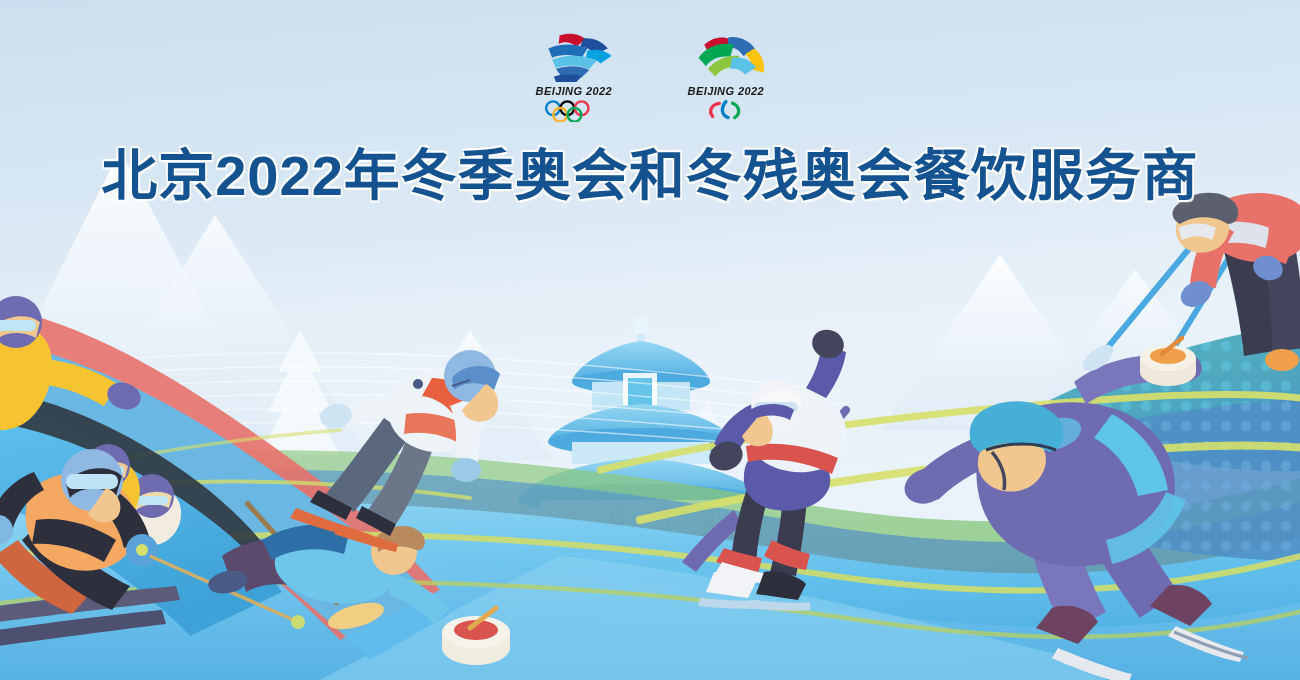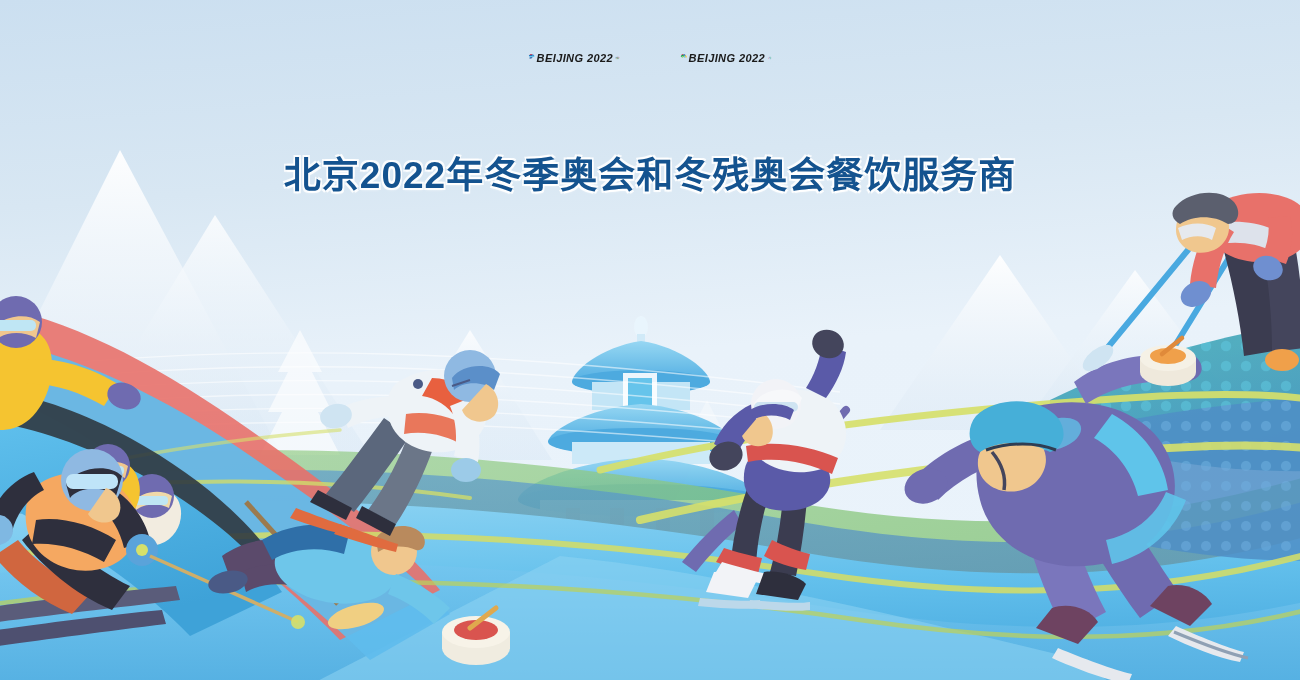--- a/index.html
+++ b/index.html
@@ -26,21 +26,21 @@
   
   .logo-row {
     position:absolute;
     left:0; top:30px;
     width:1300px;
     display:flex;
     justify-content:center;
     gap:58px;
     z-index:40;
   }
-  .logo { width:94px; display:flex; flex-direction:row; align-items:center;text-align:right; }
+  .logo { width:94px; display:flex; flex-direction:column; align-items:center;text-align:right; }
   .logo .mark { height:52px; display:block; }
   .logo .wordmark {
     font-family:"Liberation Sans", sans-serif;
     font-weight:bold;
     font-style:italic;
     font-size:11.5px;
     letter-spacing:0.4px;
     color:#1a1a1a;
     margin-top:3px;
     white-space:nowrap;
@@ -53,21 +53,21 @@
     position:absolute;
     left:0; top:144px;
     width:1300px;
     text-align:center;
     z-index:45;
   }
   .title {
     display:inline-block;
     font-family:"Liberation Sans", sans-serif;
     font-weight:bold;
-    font-size:37px;
+    font-size:56px;
     line-height:64px;
     letter-spacing:1px;
     color:#14538f;
     white-space:nowrap;
     text-shadow:
       -1.6px -1.6px 0 rgba(255,255,255,.85),
        1.6px -1.6px 0 rgba(255,255,255,.85),
       -1.6px  1.6px 0 rgba(255,255,255,.85),
        1.6px  1.6px 0 rgba(255,255,255,.85),
        0 2px 3px rgba(255,255,255,.6);

